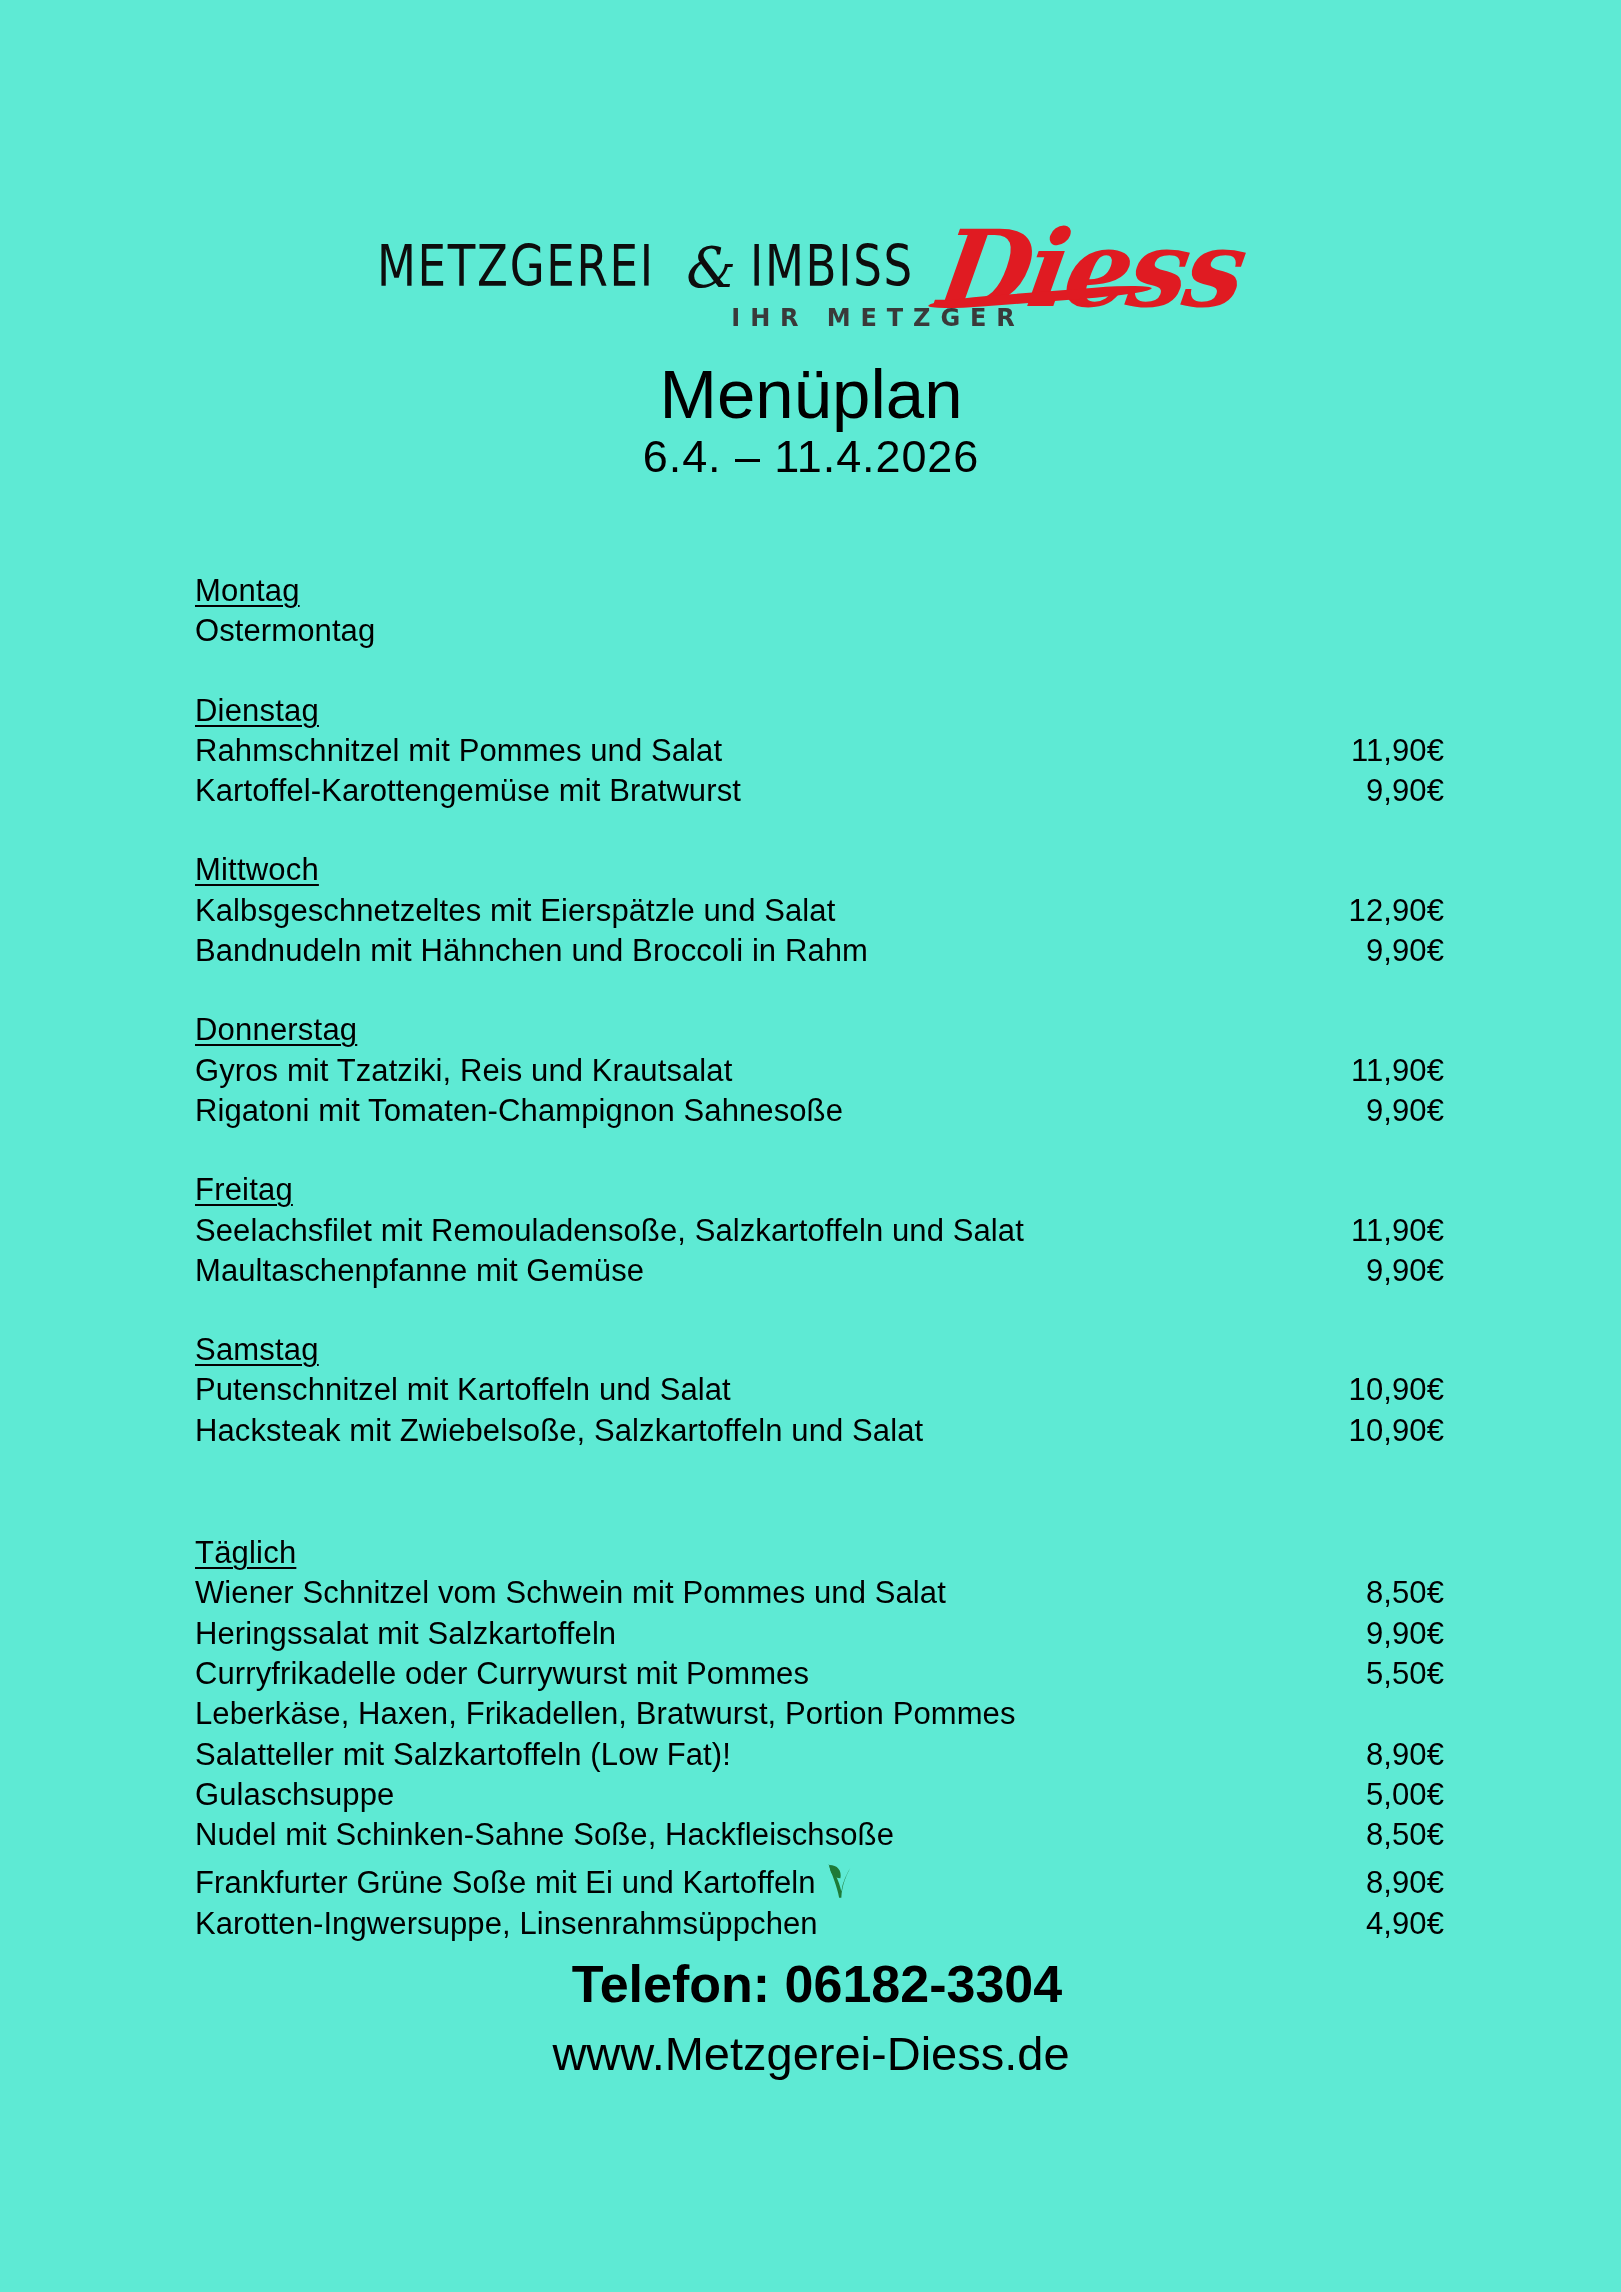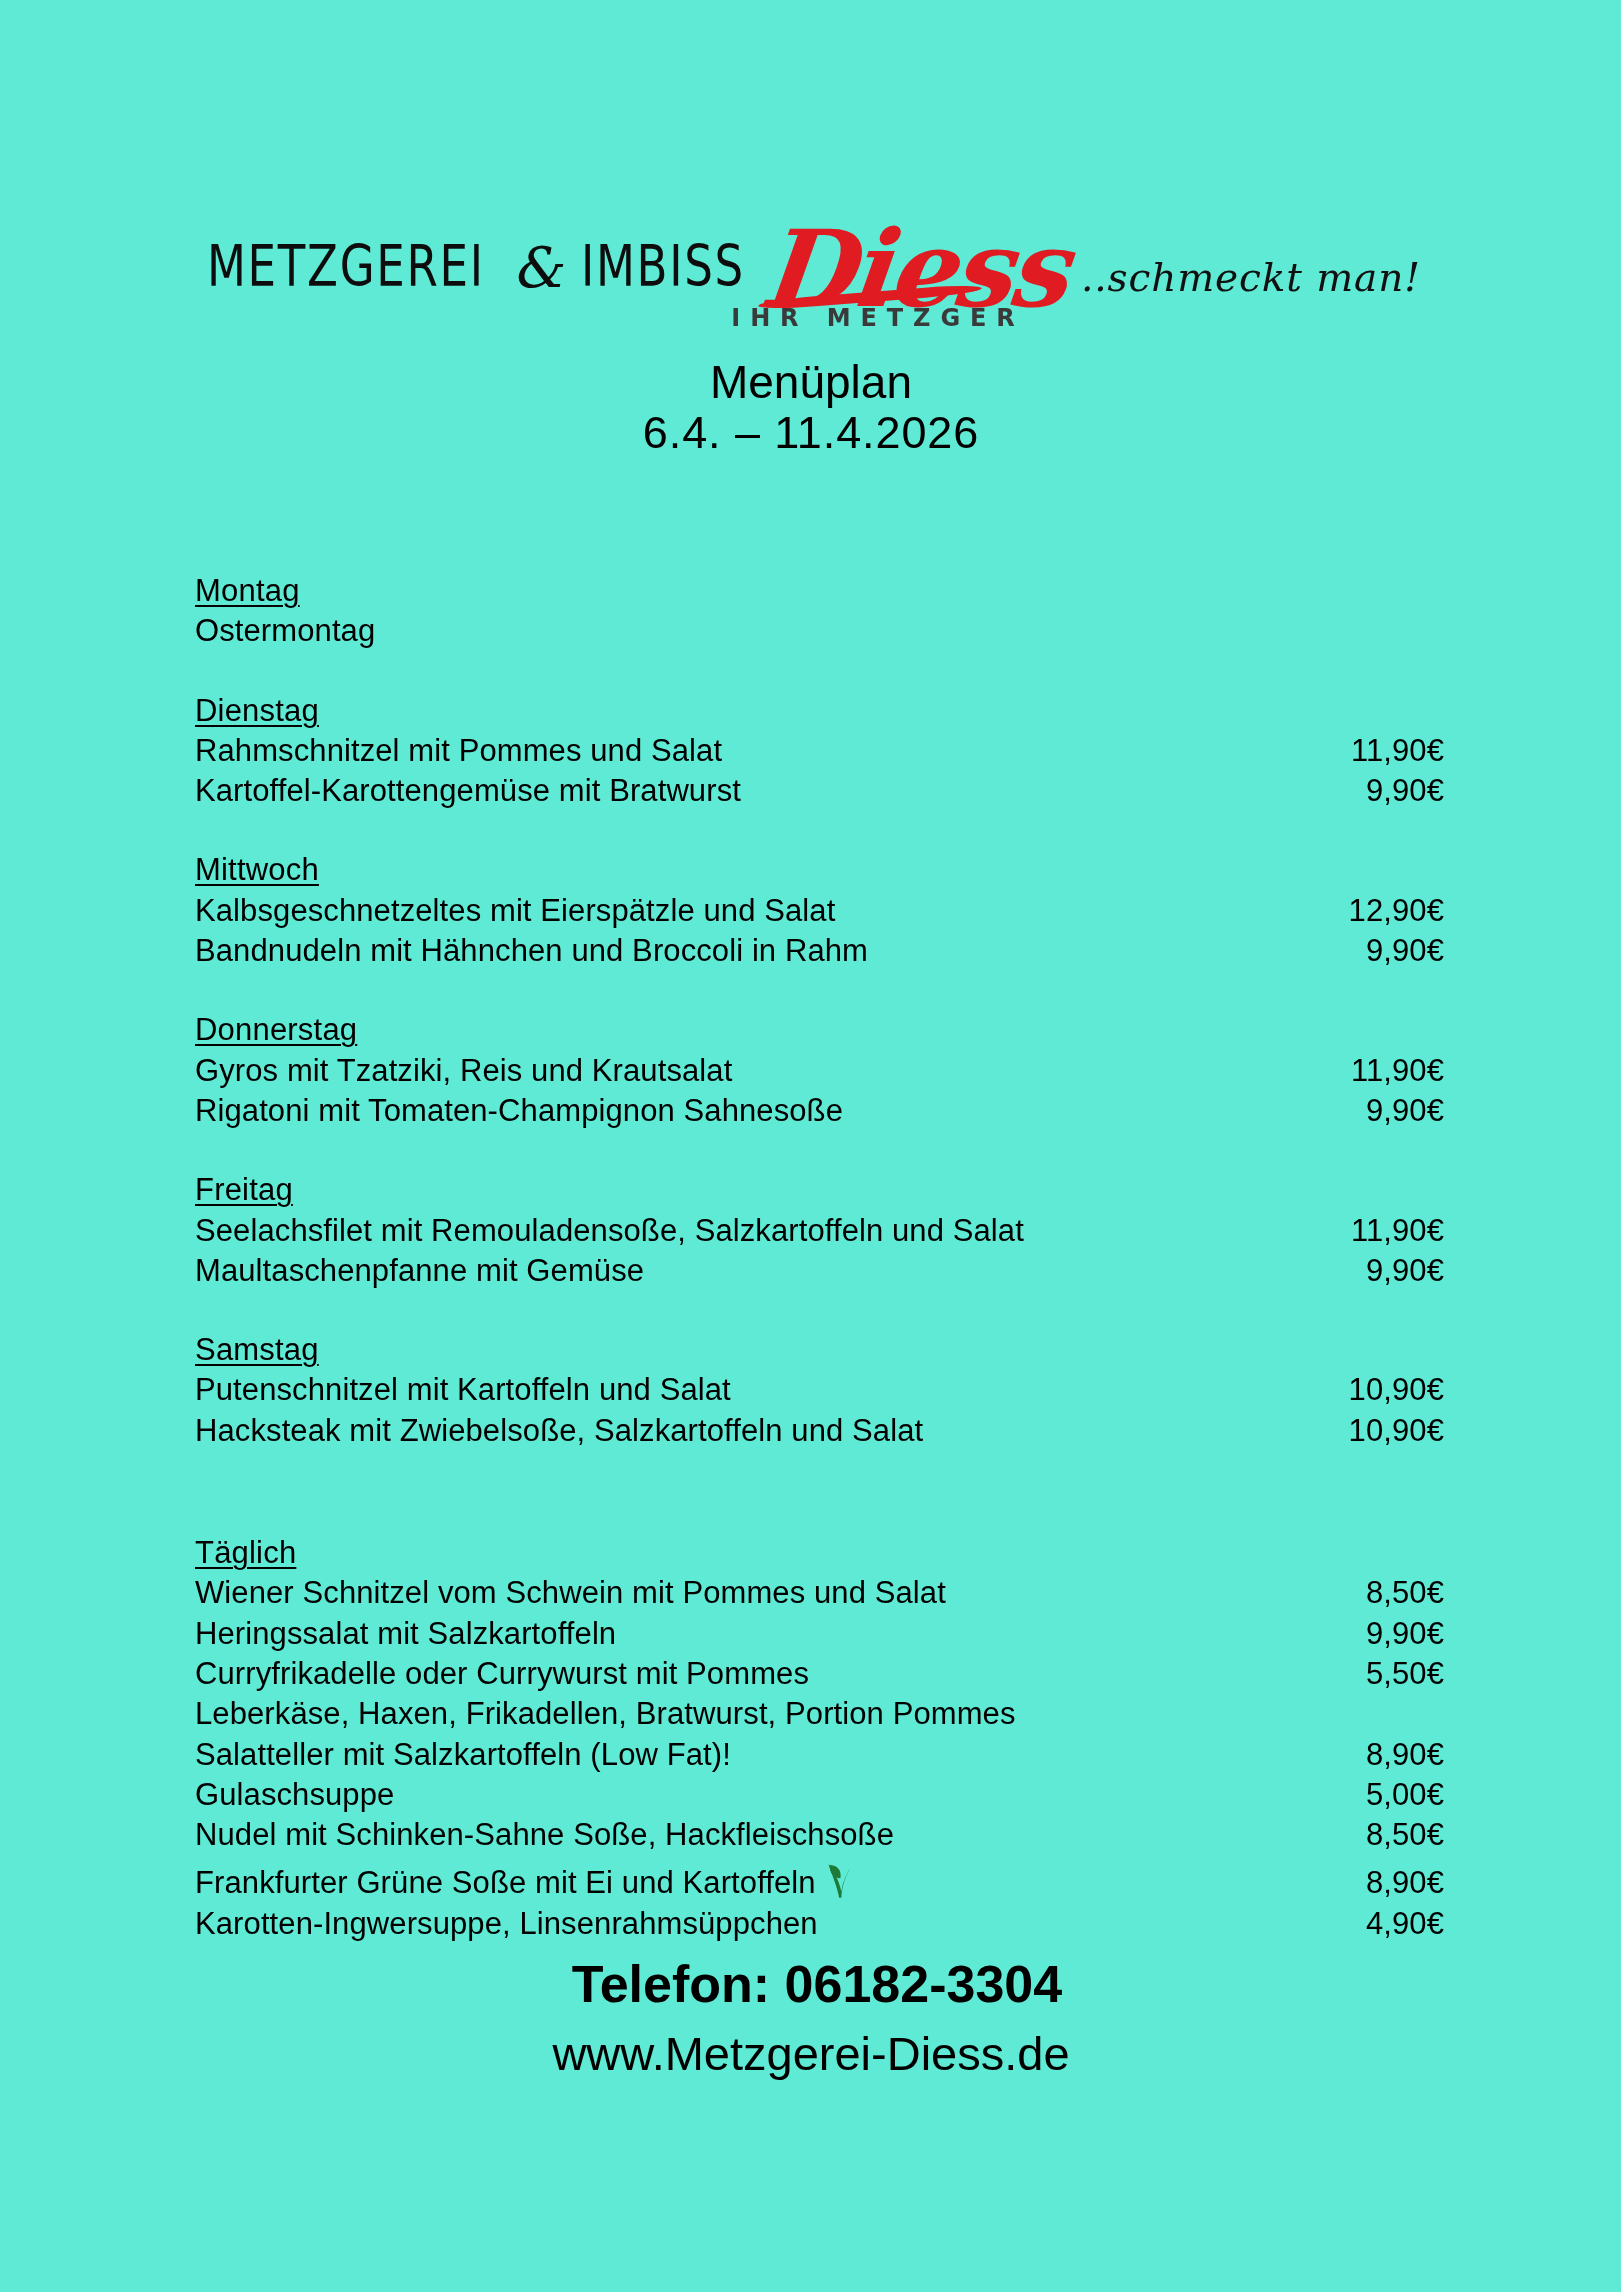--- a/index.html
+++ b/index.html
@@ -130,21 +130,21 @@
   
   .title-block {
     position: absolute;
     top: 358px;
     left: 0;
     width: 1622px;
     text-align: center;
   }
   .title-main {
     font-family: "Liberation Sans", sans-serif;
-    font-size: 46px;
+    font-size: 69px;
     font-weight: 300;
     letter-spacing: 0px;
     line-height: 1.06;
     color: #000;
   }
   .title-sub {
     font-family: "Liberation Sans", sans-serif;
     font-size: 45px;
     font-weight: 300;
     letter-spacing: 0.9px;
@@ -235,21 +235,20 @@
 
   <div class="logo-block">
     <div class="logo-row">
       <span class="logo-metzgerei">METZGEREI</span>
       <span class="logo-amp">&amp;</span>
       <span class="logo-imbiss">IMBISS</span>
       <span class="logo-script-wrap">
         <span class="logo-script">Diess</span>
         <span class="logo-underswoosh"></span>
       </span>
-      <span class="logo-slogan">..schmeckt man!</span>
     </div>
     <div class="logo-ihr-metzger">IHR METZGER</div>
   </div>
 
   <div class="title-block">
     <div class="title-main">Menüplan</div>
     <div class="title-sub">6.4. – 11.4.2026</div>
   </div>
 
   <div class="menu" id="menu-root">

